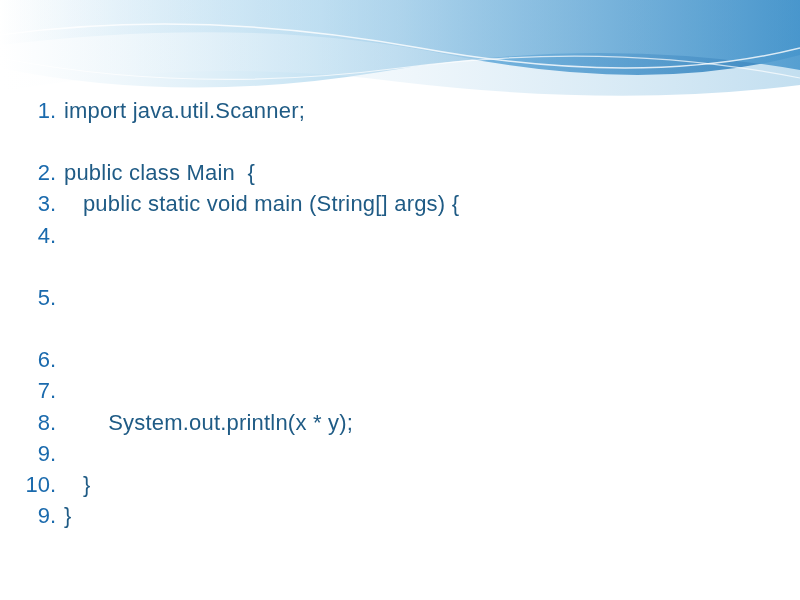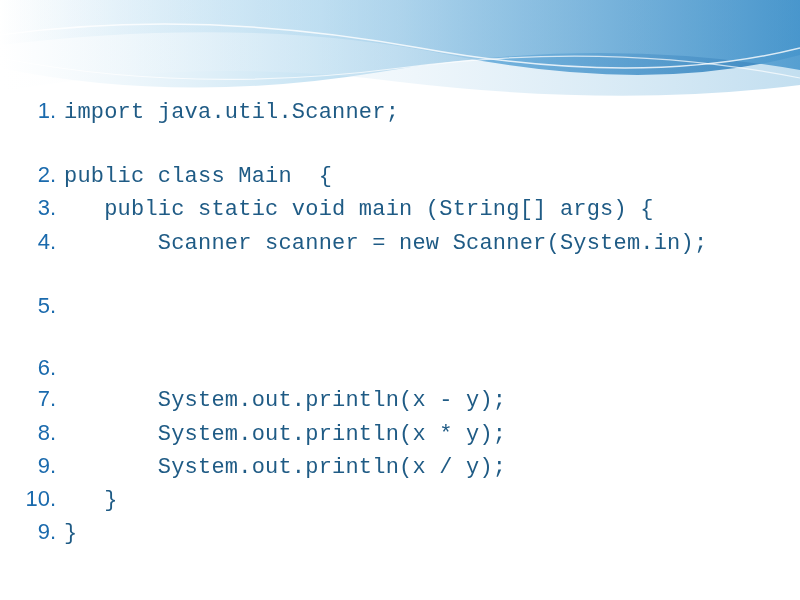--- a/index.html
+++ b/index.html
@@ -42,21 +42,20 @@
       min-width: 40px;
       text-align: right;
       padding-right: 8px;
       font-weight: 400;
     }
     .code-text {
       color: #1f5b85;
       white-space: pre;
       font-weight: 400;
       letter-spacing: 0.2px;
-      font-family: Liberation Mono, monospace;
     }
     .blank-line {
       height: 31px;
     }
   </style>
 </head>
 <body>
 
 <svg class="wave-decoration" viewBox="0 0 800 110" preserveAspectRatio="none">
   <defs>
@@ -93,41 +92,38 @@
     <div class="code-line">
       <span class="line-number">2.</span>
       <span class="code-text">public class Main  {</span>
     </div>
     <div class="code-line">
       <span class="line-number">3.</span>
       <span class="code-text">   public static void main (String[] args) {</span>
     </div>
     <div class="code-line">
       <span class="line-number">4.</span>
-      <span class="code-text">       Scanner scanner = new Scanner(System.in);</span>
     </div>
     <div class="code-line blank-line"></div>
     <div class="code-line">
       <span class="line-number">5.</span>
     </div>
     <div class="code-line blank-line"></div>
     <div class="code-line">
       <span class="line-number">6.</span>
     </div>
     <div class="code-line">
       <span class="line-number">7.</span>
-      <span class="code-text">       System.out.println(x - y);</span>
     </div>
     <div class="code-line">
       <span class="line-number">8.</span>
       <span class="code-text">       System.out.println(x * y);</span>
     </div>
     <div class="code-line">
       <span class="line-number">9.</span>
-      <span class="code-text">       System.out.println(x / y);</span>
     </div>
     <div class="code-line">
       <span class="line-number">10.</span>
       <span class="code-text">   }</span>
     </div>
     <div class="code-line">
       <span class="line-number">9.</span>
       <span class="code-text">}</span>
     </div>
   </div>

